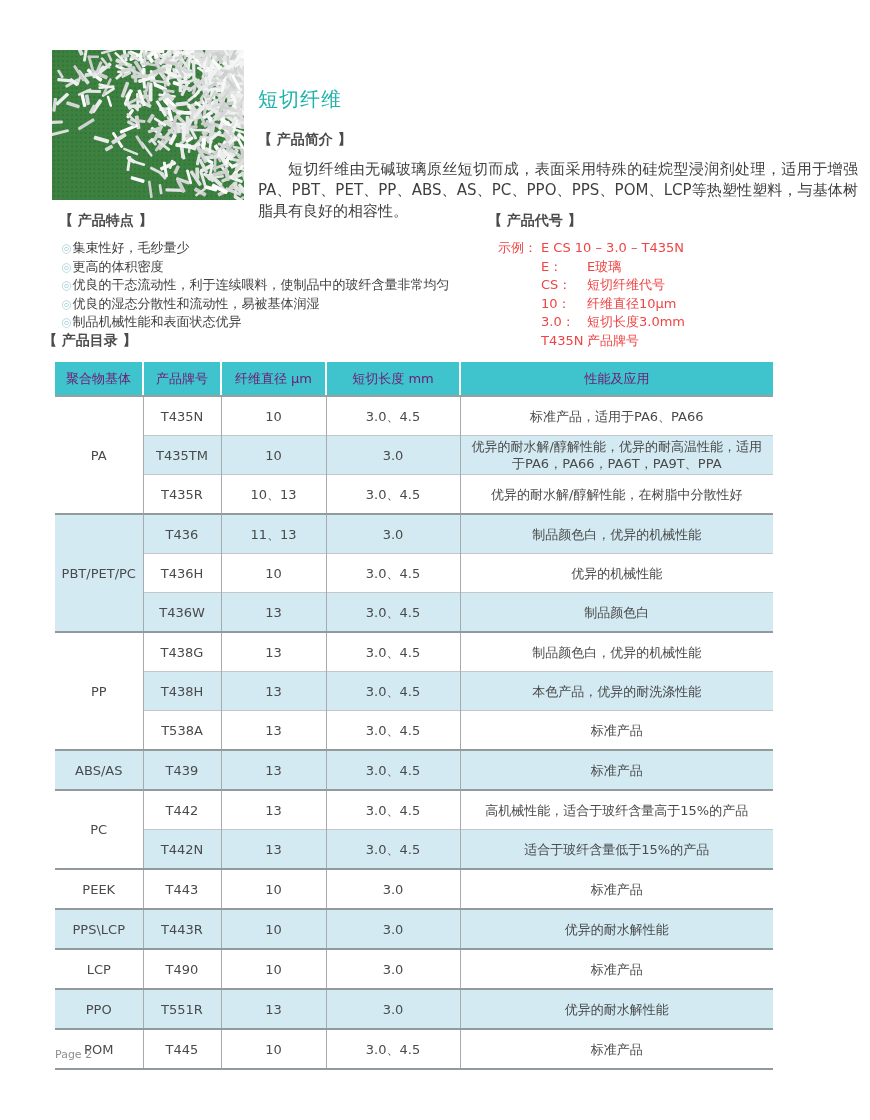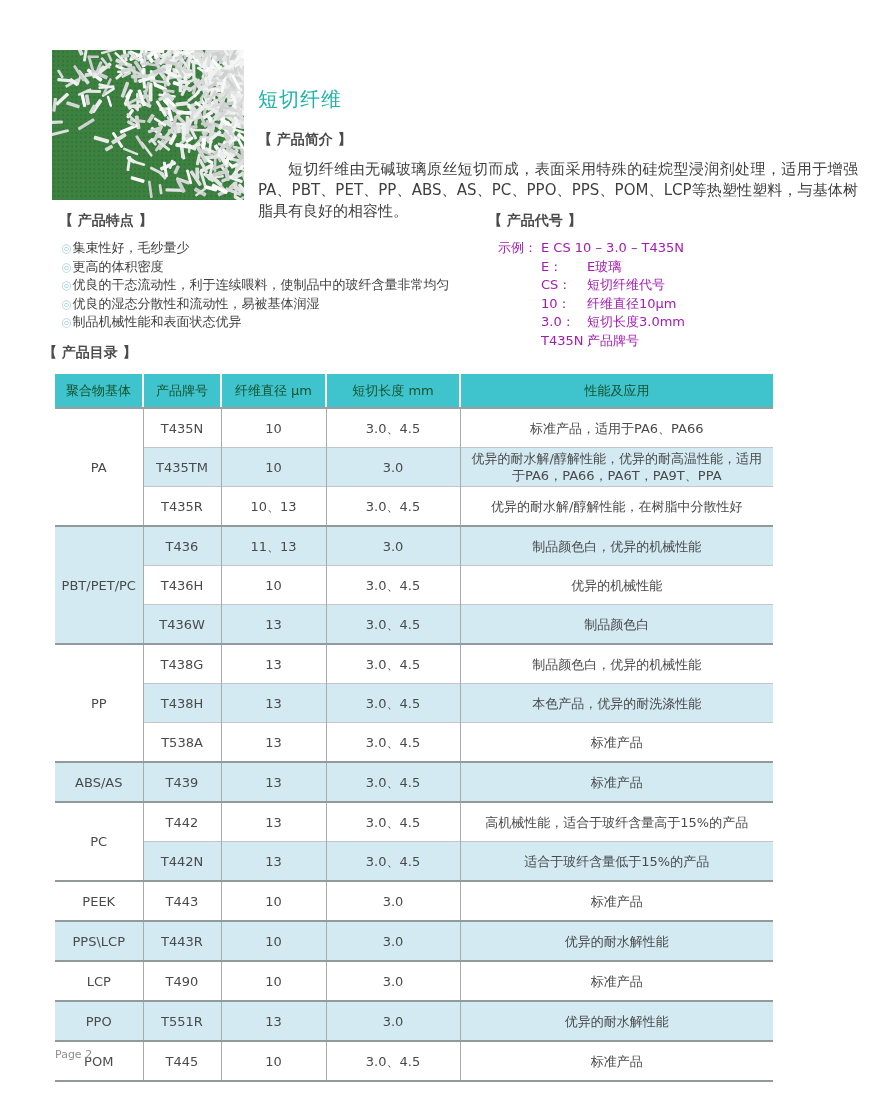--- a/index.html
+++ b/index.html
@@ -18,30 +18,30 @@
   .sec-heading{margin:0;font-size:14px;font-weight:600;color:#4b4b4b;}
   .intro-heading{margin-top:18px;}
   .intro-text{margin:10px 0 0 0;font-size:15px;line-height:21px;color:#3f3f3f;text-indent:2em;text-align:justify;}
 
   
   .features{position:absolute;left:59px;top:212px;width:445px;}
   .features ul{list-style:none;margin:9px 0 0 2px;padding:0;}
   .features li{font-size:13px;line-height:18.5px;color:#414141;white-space:nowrap;}
   .bullet{color:#a9d3dc;margin-right:1px;font-size:12px;}
   .codes{position:absolute;left:488px;top:212px;width:372px;}
-  .codes-body{margin-top:9px;padding-left:10px;font-size:13px;line-height:18.6px;color:#a21caf;}
+  .codes-body{margin-top:9px;padding-left:10px;font-size:13px;line-height:18.6px;color:#ef4444;}
   .crow{display:flex;}
   .ex-label{width:43px;flex:none;}
   .code-col{width:46px;flex:none;margin-left:43px;}
   .codes .mean{flex:1;}
 
   
-  .catalog{position:absolute;left:43px;top:344px;}
+  .catalog{position:absolute;left:43px;top:332px;}
   .catalog table{border-collapse:collapse;table-layout:fixed;width:718px;margin:12px 0 0 12px;font-size:13px;color:#4a4a4a;}
-  .catalog th{background:#3fc3cc;color:#14532d;font-weight:normal;height:31px;border-left:2px solid #fff;border-bottom:2px solid #97a1a3;font-size:13px;}
+  .catalog th{background:#3fc3cc;color:#701a75;font-weight:normal;height:31px;border-left:2px solid #fff;border-bottom:2px solid #97a1a3;font-size:13px;}
   .catalog th:first-child{border-left:none;}
   .catalog td{text-align:center;height:34px;padding:2px 6px;border-left:1px solid #a6acae;border-top:1px solid #c3c7c9;vertical-align:middle;line-height:17px;}
   .catalog td.polymer{border-left:none;}
   .catalog tr.gtop td{border-top:2px solid #919b9d;}
   .catalog tr.alt td{background:#d3eaf2;}
   .catalog tr.lastrow td{border-bottom:2px solid #919b9d;}
 
   .footer{position:absolute;left:55px;top:1048px;font-size:11px;color:#8f8f8f;}
 </style>
 </head>

